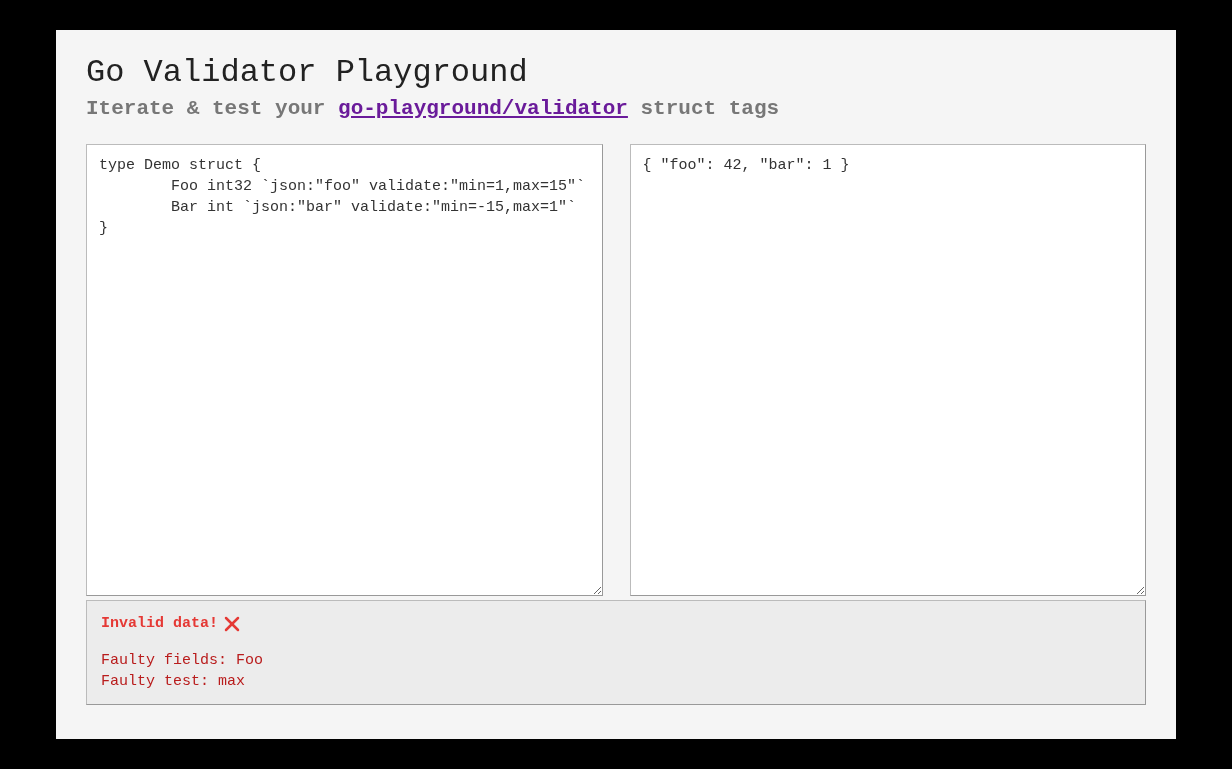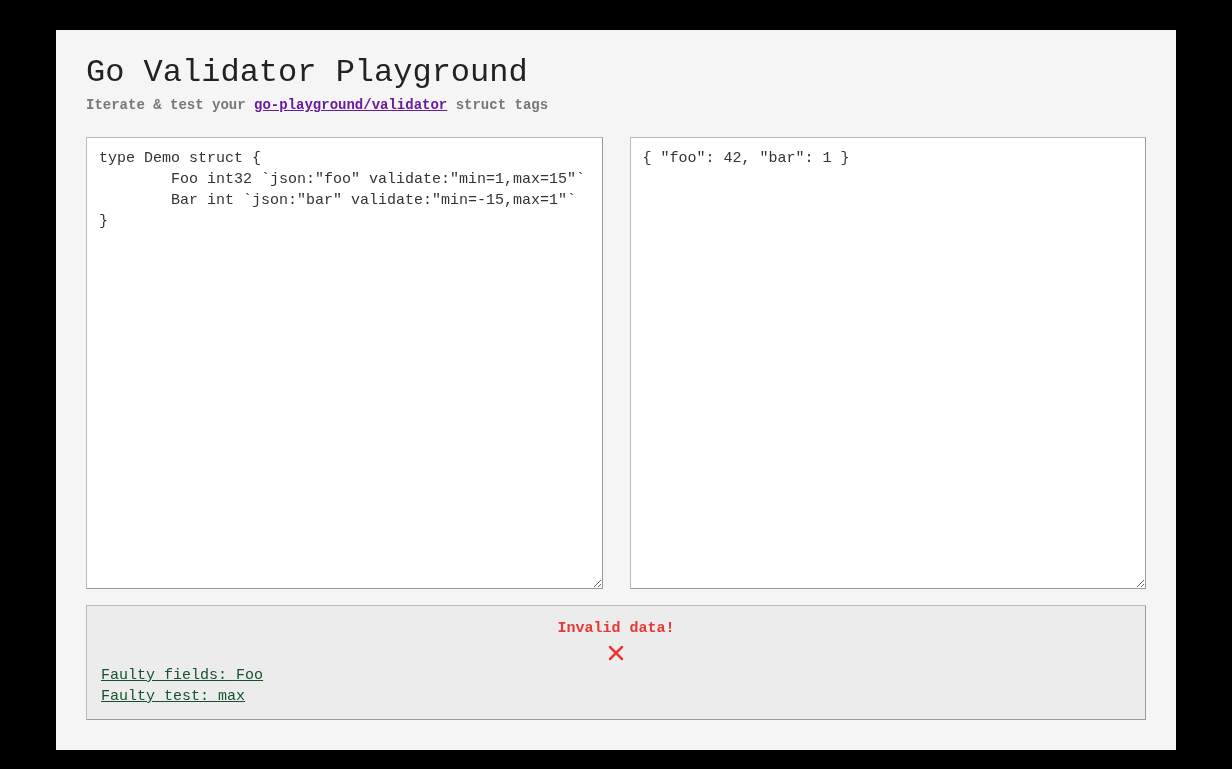--- a/index.html
+++ b/index.html
@@ -27,33 +27,33 @@
     }
     h1 {
       font-family: 'Courier New', Courier, monospace;
       font-size: 32px;
       font-weight: normal;
       color: #222;
       margin-bottom: 6px;
     }
     .subtitle {
       font-family: 'Courier New', Courier, monospace;
-      font-size: 14px;
+      font-size: 21px;
       font-weight: bold;
       color: #777;
       margin-bottom: 24px;
     }
     .subtitle a {
       color: #6a1b9a;
       text-decoration: underline;
     }
     .editors {
       display: flex;
       gap: 27px;
-      margin-bottom: 16px;
+      margin-bottom: 4px;
     }
     .editor {
       flex: 1;
       background: #fff;
       border: 1px solid #bbb;
       border-right-color: #999;
       border-bottom-color: #999;
       padding: 10px 12px;
       font-family: 'Courier New', Courier, monospace;
       font-size: 15px;
@@ -72,38 +72,36 @@
       border-bottom-color: #999;
       padding: 12px 14px;
       font-family: 'Courier New', Courier, monospace;
       font-size: 15px;
       color: #333;
       line-height: 1.4;
     }
     .result-header {
       color: #e53935;
       font-weight: bold;
-      margin-bottom: 4px;
+      margin-bottom: 16px;
       display: flex;
       align-items: center;
       gap: 6px;
-      flex-direction: column;
     }
     .x-icon {
       display: inline-flex;
       width: 16px;
       height: 16px;
     }
     .x-icon svg {
       width: 100%;
       height: 100%;
     }
     .result-line {
-      color: #14532d;
-      text-decoration: underline;
+      color: #b91c1c;
     }
   </style>
 </head>
 <body>
 
 <div class="page">
   <h1>Go Validator Playground</h1>
   <div class="subtitle">
     <span>Iterate &amp; test your </span><a href="#">go-playground/validator</a><span> struct tags</span>
   </div>

